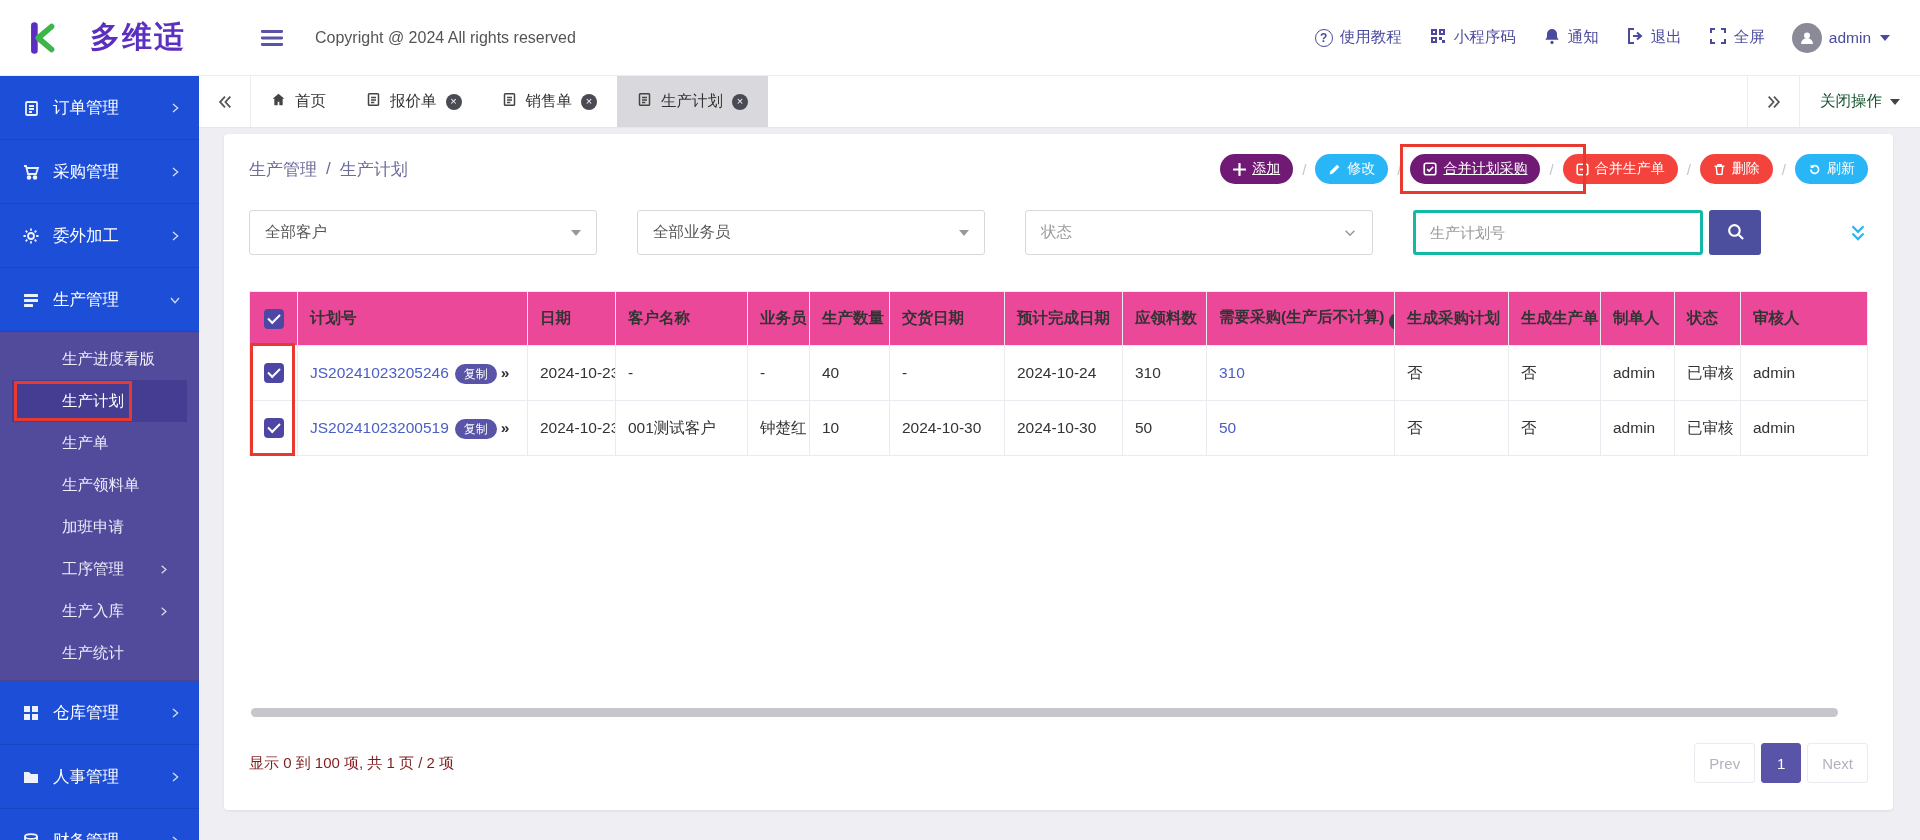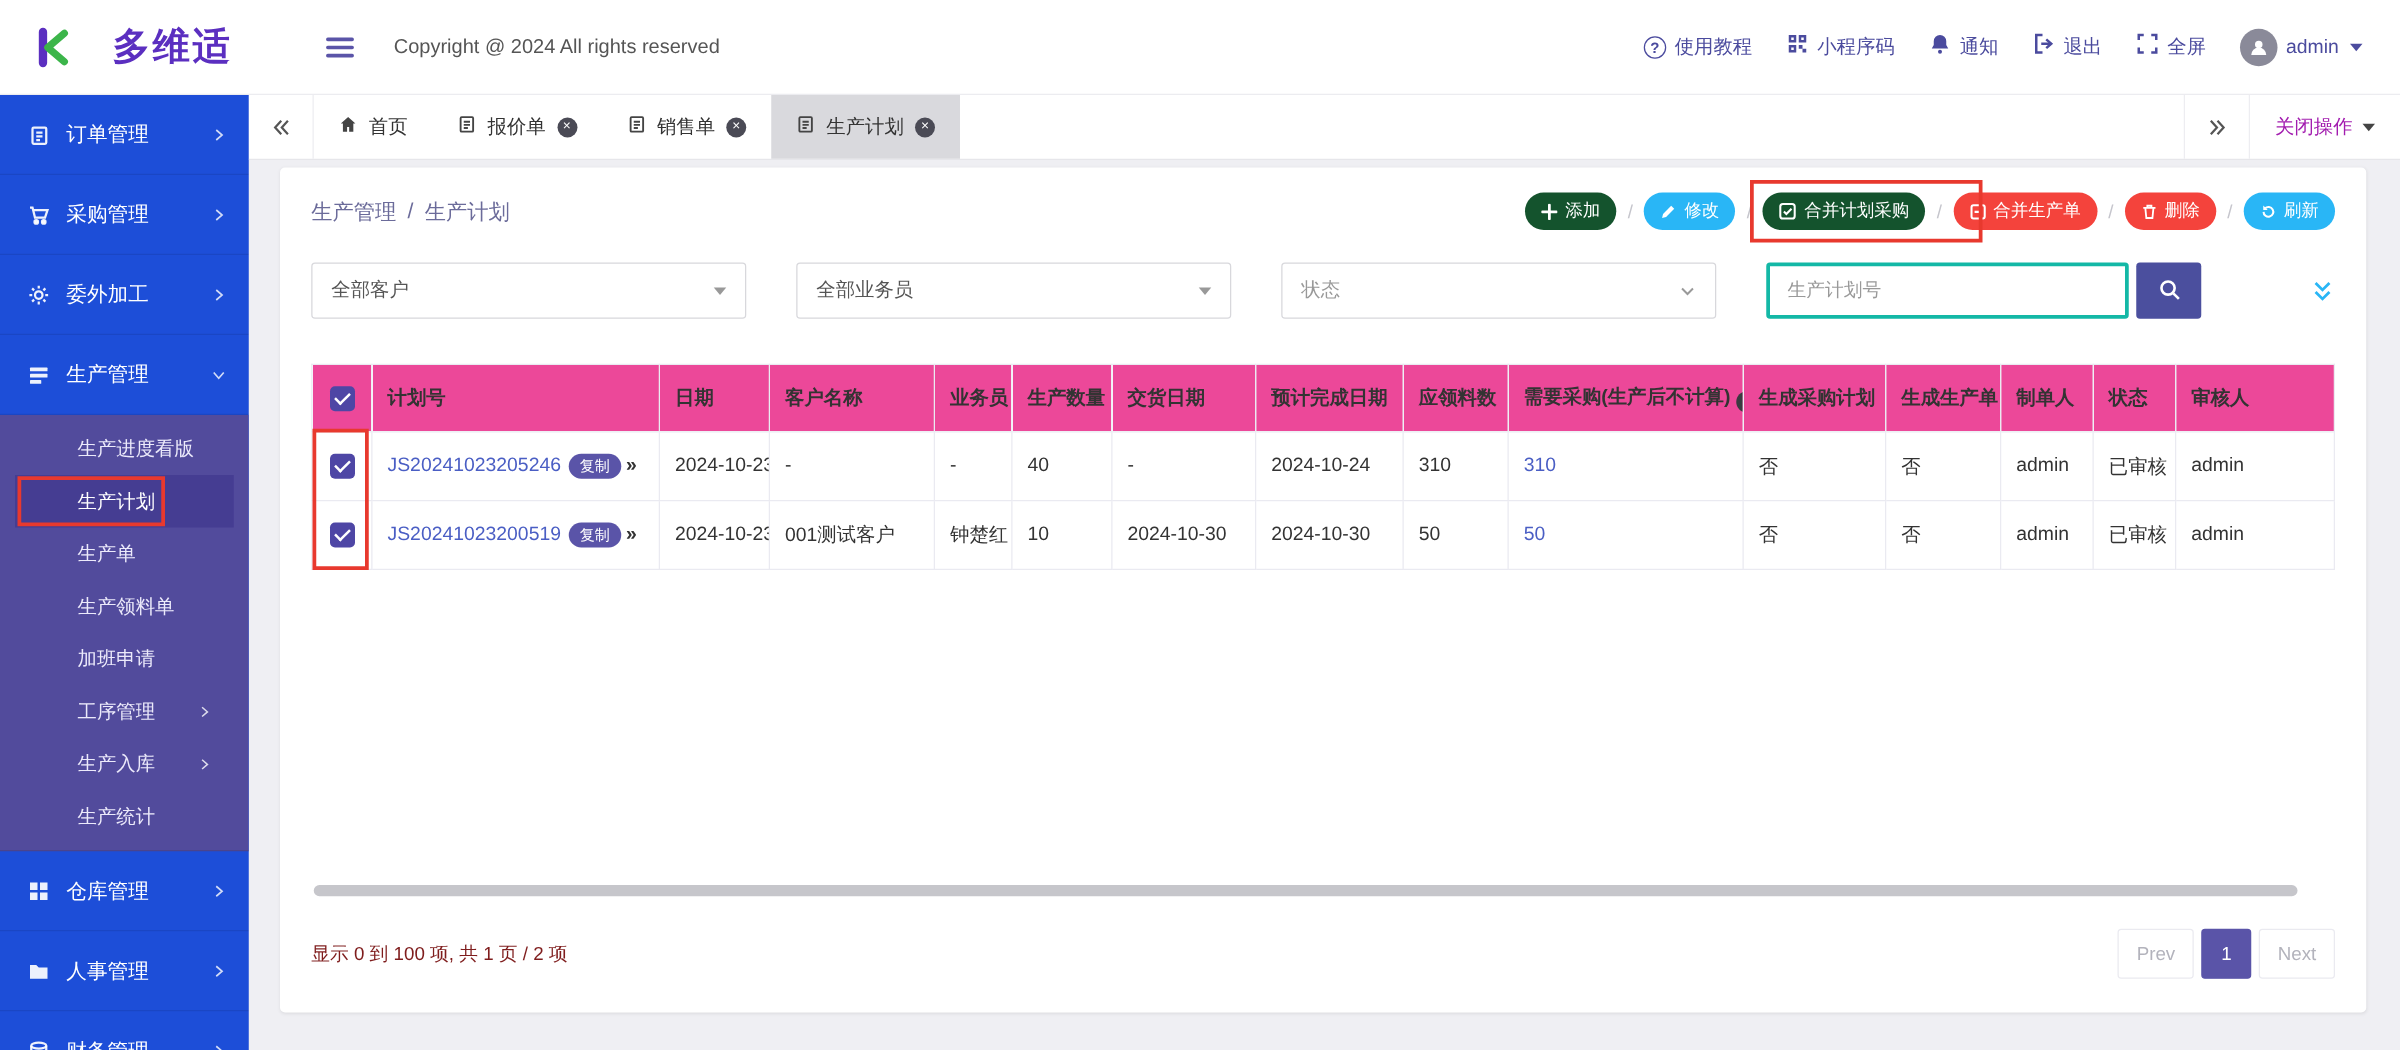--- a/index.html
+++ b/index.html
@@ -48,35 +48,35 @@
     cursor:pointer; }
   .tab-ctrl.left { border-right:1px solid #ededf1; }
   .tab { display:flex; align-items:center; gap:9px; padding:0 20px; font-size:15.5px; color:#333;
     cursor:pointer; }
   .tab.active { background:#d9d9dd; }
   .close-circle { width:16px; height:16px; border-radius:50%; background:#4a4a55; color:#fff;
     font-size:11px; line-height:1; display:flex; align-items:center; justify-content:center; cursor:pointer; }
   .tab-right { margin-left:auto; display:flex; align-items:stretch; }
   .tab-right .tab-ctrl { border-left:1px solid #ededf1; }
   .close-ops { display:flex; align-items:center; gap:8px; padding:0 20px; border-left:1px solid #ededf1;
-    font-size:15.5px; color:#a21caf; cursor:pointer; }
+    font-size:15.5px; color:#14532d; cursor:pointer; }
   .caret-dark { width:0; height:0; border-left:5px solid transparent; border-right:5px solid transparent;
     border-top:6px solid #444; }
 
   
   .content { flex:1; padding:6px 27px 30px 25px; overflow:hidden; }
   .card { background:#fff; border-radius:4px; box-shadow:0 1px 3px rgba(0,0,0,.08);
     padding:20px 25px 24px; height:100%; position:relative; }
   .crumb-row { display:flex; align-items:center; height:30px; }
   .breadcrumb { font-size:17px; color:#6b6b9a; display:flex; gap:9px; align-items:center; }
   .toolbar { margin-left:auto; display:flex; align-items:center; }
   .tb-sep { color:#c5c5cc; margin:0 9px; font-size:15px; }
   .btn { display:inline-flex; align-items:center; gap:6px; height:30px; padding:0 13px; border:none;
     border-radius:15px; color:#fff; font-size:14px; cursor:pointer; font-family:inherit; white-space:nowrap; }
-  .btn.green { background:#14532d; }
+  .btn.green { background:#701a75;text-decoration:underline; }
   .btn.blue  { background:#29b6f6; }
   .btn.red   { background:#f4433c; }
   .bicon { display:flex; }
   .btn-wrap { position:relative; display:inline-flex; }
 
   
   .filter-row { display:flex; align-items:center; margin-top:26px; gap:40px; }
   .select { width:348px; height:45px; border:1px solid #d8d8dc; border-radius:3px; display:flex;
     align-items:center; padding:0 15px; font-size:15.5px; color:#555; cursor:pointer; background:#fff; }
   .select .val { flex:1; }

